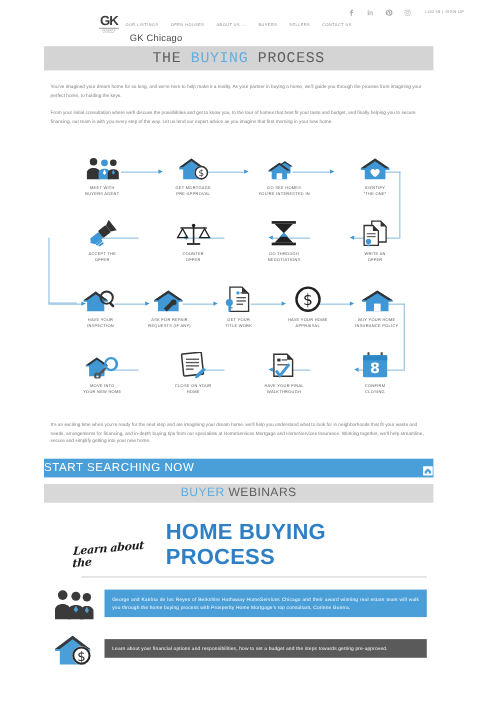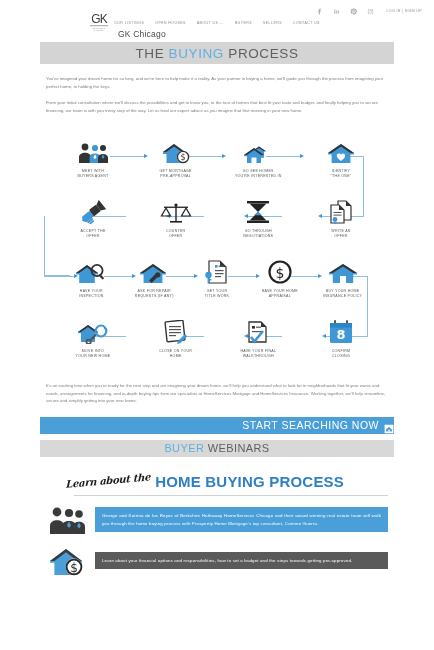--- a/index.html
+++ b/index.html
@@ -21,21 +21,21 @@
     position: absolute;
     left: 88px; top: 5px;
     display: flex; align-items: center; gap: 8px;
   }
   .logo-mark {
     width: 22px; height: 16px;
     display: flex; flex-direction: column; align-items: center; justify-content: center;
   }
   .logo-gk {
     font-family: "Liberation Sans", sans-serif;
-    font-weight: normal; font-size: 12px; color: #3d3d3d;
+    font-weight: bold; font-size: 12px; color: #3d3d3d;
     letter-spacing: -1px; line-height: 11px;
   }
   .logo-sub {
     font-size: 2.2px; color: #8a8a8a; letter-spacing: .3px;
     border-top: .6px solid #9a9a9a; padding-top: .5px; width: 20px;
     text-align: center; transform: scale(.9);
   }
   .brand-name {
     font-size: 8.5px; color: #4a4a4a; letter-spacing: .2px; margin-top: 24px;
   }
@@ -60,21 +60,21 @@
   .nav-item {
     font-size: 3.5px; color: #8a8a8a; letter-spacing: .45px;
     white-space: nowrap; text-transform: uppercase;
   }
 
   
   .title-band {
     margin: 8px 40px 0 40px;
     height: 22px;
     background: #d4d4d4;
-    display: flex; align-items: center; justify-content: center;
+    display: flex; align-items: center; justify-content: center; font-family: Liberation Mono, monospace;
   }
   .title-band h1 {
     font-size: 13.5px; font-weight: normal; letter-spacing: .6px;
     color: #5f5f5f;
   }
   .title-band h1 .hl { color: #63aede; }
 
   
   .copy {
     margin: 11px 46px 0 46px;
@@ -123,21 +123,21 @@
   .conn.right::after { right: -4px; border-left: 4px solid #3f97d6; }
   .conn.left::after  { left: -4px;  border-right: 4px solid #3f97d6; }
   .hook {
     position: absolute; border: 1px solid #8fbfdf;
   }
 
   
   .cta {
     margin: 12px 40px 0 40px;
     height: 17px; background: #4a9fd8;
-    display: flex; align-items: center; justify-content: flex-end; gap: 5px;
+    display: flex; align-items: center; justify-content: space-between; gap: 5px;
   }
   .cta-label {
     color: #ffffff; font-size: 10.5px; letter-spacing: .5px; font-weight: normal;
   }
   .cta-icon { width: 10px; height: 10px; }
 
   .sub-band {
     margin: 6px 40px 16px 40px;
     height: 17px; background: #d8d8d8;
     display: flex; align-items: center; justify-content: center;
@@ -155,23 +155,22 @@
     display: flex; align-items: flex-end; gap: 4px; padding-left: 20px;
   }
   .wb-script {
     font-family: "DejaVu Serif", serif;
     font-style: italic; font-weight: bold;
     font-size: 10px; color: #1c1c1c;
     transform: rotate(-5deg) skewX(-8deg);
     margin-bottom: 4px; letter-spacing: -.3px;
   }
   .wb-title {
-    font-size: 15px; font-weight: bold; color: #2f7fc4;
+    font-size: 20px; font-weight: bold; color: #2f7fc4;
     letter-spacing: .2px;
-    text-align: right;
   }
   .wb-rule {
     margin: 5px 0 0 28px; height: 1px; background: #d2d2d2;
   }
   .wb-row {
     display: flex; align-items: center; gap: 5px; margin-top: 7px;
   }
   .wb-thumb {
     width: 44px; height: 34px; flex: 0 0 44px;
     display: flex; align-items: center; justify-content: center;

